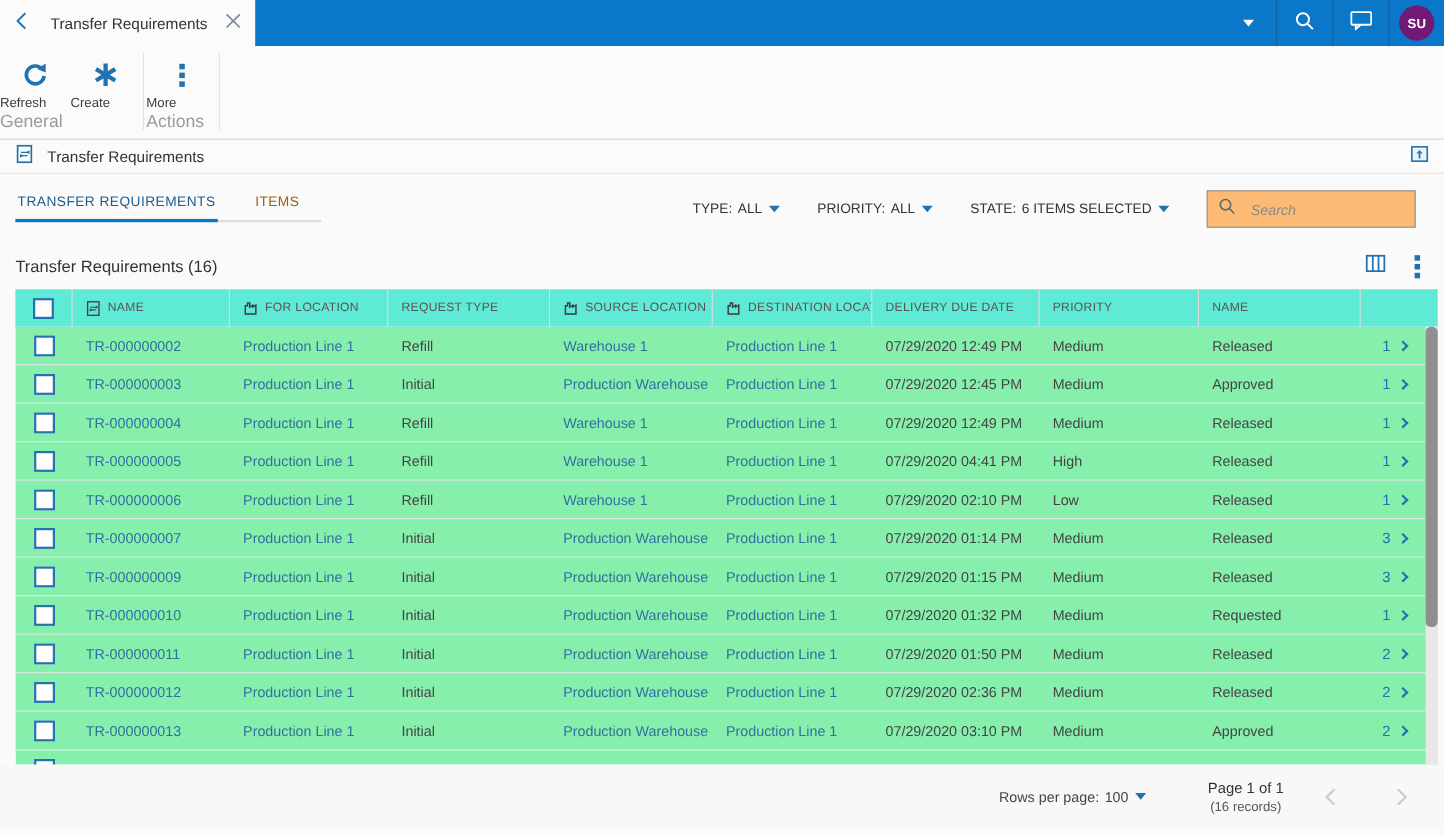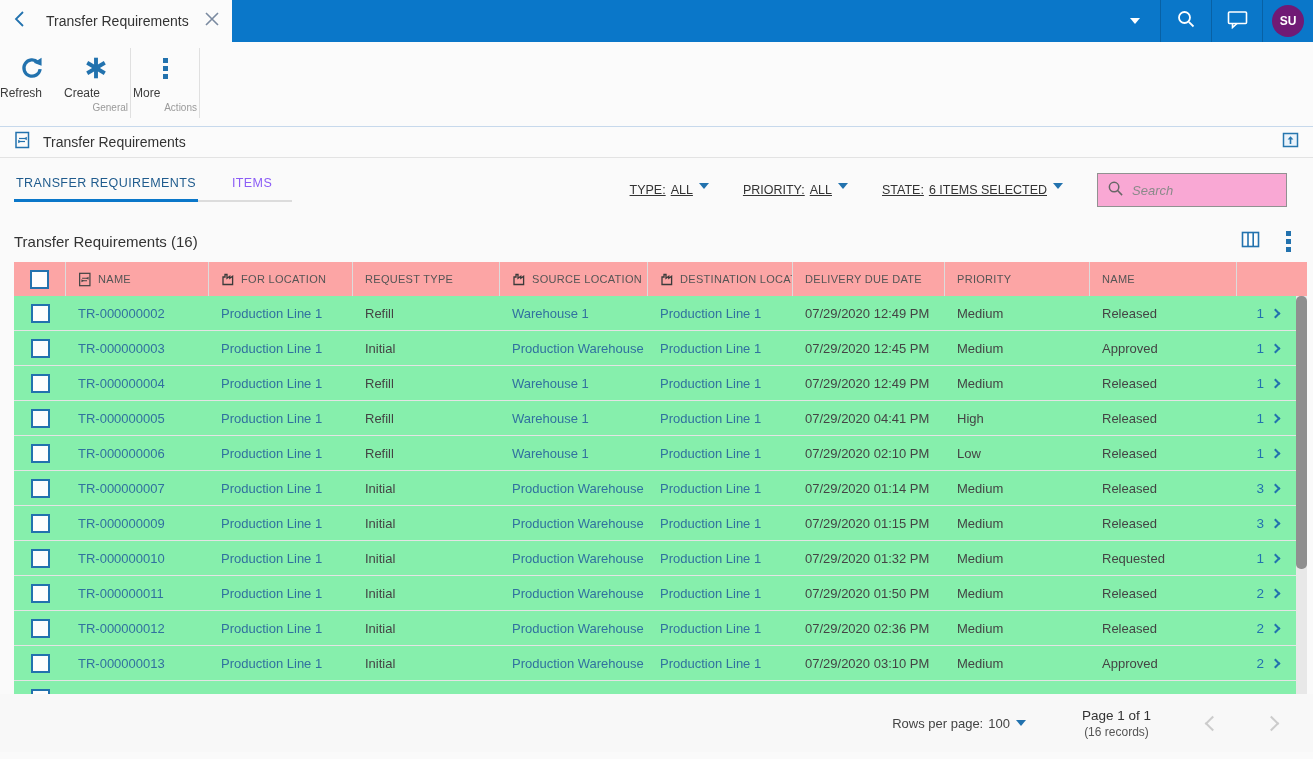--- a/index.html
+++ b/index.html
@@ -19,58 +19,58 @@
   .avatar { width:32px; height:32px; border-radius:50%; background:#701a75; color:#fff; font-size:12px; font-weight:bold;
     display:flex; align-items:center; justify-content:center; margin:0 9px; cursor:pointer; }
 
   
   .ribbon { height:85px; background:#fbfbfb; border-bottom:1px solid #c7d9ec; position:relative; display:flex; }
   .ribbon-btn { width:64px; padding-top:11px; display:flex; flex-direction:column; cursor:pointer; }
   .ribbon-btn .ic { height:30px; display:flex; align-items:center; justify-content:center; }
   .ribbon-btn .lbl { font-size:12px; color:#3c3c3c; margin-top:3px; }
   .ribbon-group { display:flex; flex-direction:column; }
   .ribbon-group .btns { display:flex; }
-  .group-label { text-align:right; font-size:10px; color:#9a9a9a; padding-bottom:6px; margin-top:2px; }
+  .group-label { text-align:left; font-size:16px; color:#9a9a9a; padding-bottom:6px; margin-top:2px; }
   .vdiv { width:1px; background:#e0e0e0; margin:6px 2px 8px 2px; }
   .dots3 { display:flex; flex-direction:column; gap:3px; }
   .dots3 span { width:5px; height:5px; background:#2272ae; }
 
   
   .page-header { height:31px; background:#fbfbfb; border-bottom:1px solid #e3e3e3;
      display:flex; align-items:center; padding:0 14px; }
   .page-header .title { font-size:14px; color:#333; margin-left:12px; flex:1; }
   .popout { cursor:pointer; display:flex; }
 
   
   .tabs-row { height:57px; display:flex; align-items:flex-start; justify-content:space-between; padding:18px 26px 0 14px; }
   .tabs { display:flex; border-bottom:2px solid #dcdcdc; }
-  .tab { font-size:12.5px; letter-spacing:0.4px; color:#8b5cf6; padding:0 2px 9px 2px; margin-right:32px; cursor:pointer; white-space:nowrap; }
+  .tab { font-size:12.5px; letter-spacing:0.4px; color:#a16207; padding:0 2px 9px 2px; margin-right:32px; cursor:pointer; white-space:nowrap; }
   .tab.active { color:#1f5b8d; border-bottom:3px solid #0a77c9; margin-bottom:-2px; }
   .tab.items { margin-right:0; padding-right:20px; }
   .filters { display:flex; align-items:center; margin-top:-3px; }
-  .filter { display:flex; font-size:12.5px; color:#333; margin-right:34px; cursor:pointer; white-space:nowrap;text-decoration:underline; }
+  .filter { display:flex; align-items:center; font-size:12.5px; color:#333; margin-right:34px; cursor:pointer; white-space:nowrap; }
   .filter .val { margin-left:5px; }
   .caret-down-blue { width:0; height:0; border-left:5px solid transparent; border-right:5px solid transparent;
      border-top:6px solid #2272ae; margin-left:6px; }
-  .searchbox { width:190px; height:34px; background:#f9a8d4; border:1px solid #919191;
-     display:flex; align-items:center; padding:0 9px; }
+  .searchbox { width:190px; height:34px; background:#fdba74; border:1px solid #919191;
+     display:flex; align-items:center; padding:0 9px;justify-content:space-between; }
   .searchbox input { border:none; outline:none; background:transparent; font-style:italic; font-size:13px;
      color:#555; width:140px; margin-left:8px; font-family:"Liberation Sans", sans-serif; }
   .searchbox input::placeholder { color:#8a8a8a; }
 
   
   .grid-title-row { display:flex; align-items:center; padding:16px 22px 10px 14px; }
   .grid-title { font-size:15px; color:#333; flex:1; }
   .grid-tools { display:flex; align-items:center; gap:26px; }
   .grid-tools .tool { cursor:pointer; display:flex; }
 
   
   .table-wrap { position:relative; margin:0 0 0 14px; width:1293px; }
   .trow { display:grid; grid-template-columns:52px 143px 144px 147px 148px 145px 152px 145px 147px 58px; }
-  .thead { background:#fca5a5; height:34px; }
+  .thead { background:#5eead4; height:34px; }
   .thead .hc { display:flex; align-items:center; font-size:11px; color:#555; letter-spacing:0.3px;
      padding-left:12px; border-right:1px solid #dcdcdc; overflow:hidden; white-space:nowrap; }
   .thead .hc:last-child { border-right:none; }
   .thead .hc .hic { margin-right:6px; flex:0 0 auto; display:flex; }
   .rows-clip { height:398px; overflow:hidden; }
   .drow { height:35px; border-bottom:1px solid #e4e4e4; background:#86efac; }
   .drow .c { display:flex; align-items:center; font-size:13px; color:#444; padding-left:12px;
      overflow:hidden; white-space:nowrap; }
   .cbx-cell { display:flex; align-items:center; justify-content:center; }
   .checkbox { width:19px; height:19px; border:2px solid #2272ae; background:#fdfdfd; cursor:pointer; }
@@ -83,21 +83,21 @@
   .partial-row .drow { border-bottom:none; }
 
   
   .vscroll { position:absolute; right:0; top:34px; width:11px; height:398px; background:#e8e8e8; }
   .vscroll .thumb { position:absolute; top:0; left:0; width:11px; height:273px; background:#8f8f8f; border-radius:5px; }
 
   
   .footer { height:58px; display:flex; align-items:center; justify-content:flex-end; background:#f8f8f8; padding-right:26px; }
   .rpp { display:flex; align-items:center; font-size:13px; color:#444; margin-right:56px; cursor:pointer; }
   .rpp .v { margin-left:5px; }
-  .page-info { text-align:center; margin-right:56px; }
+  .page-info { text-align:center; margin-right:40px; }
   .page-info .l1 { font-size:13.5px; color:#333; }
   .page-info .l2 { font-size:12px; color:#555; margin-top:2px; }
   .pg-chev { width:11px; height:11px; border-top:2px solid #cccccc; border-left:2px solid #cccccc; cursor:default; }
   .pg-prev { transform:rotate(-45deg); margin-right:48px; }
   .pg-next { transform:rotate(135deg); margin-right:10px; }
 </style>
 </head>
 <body>
 
 <div class="topbar">

